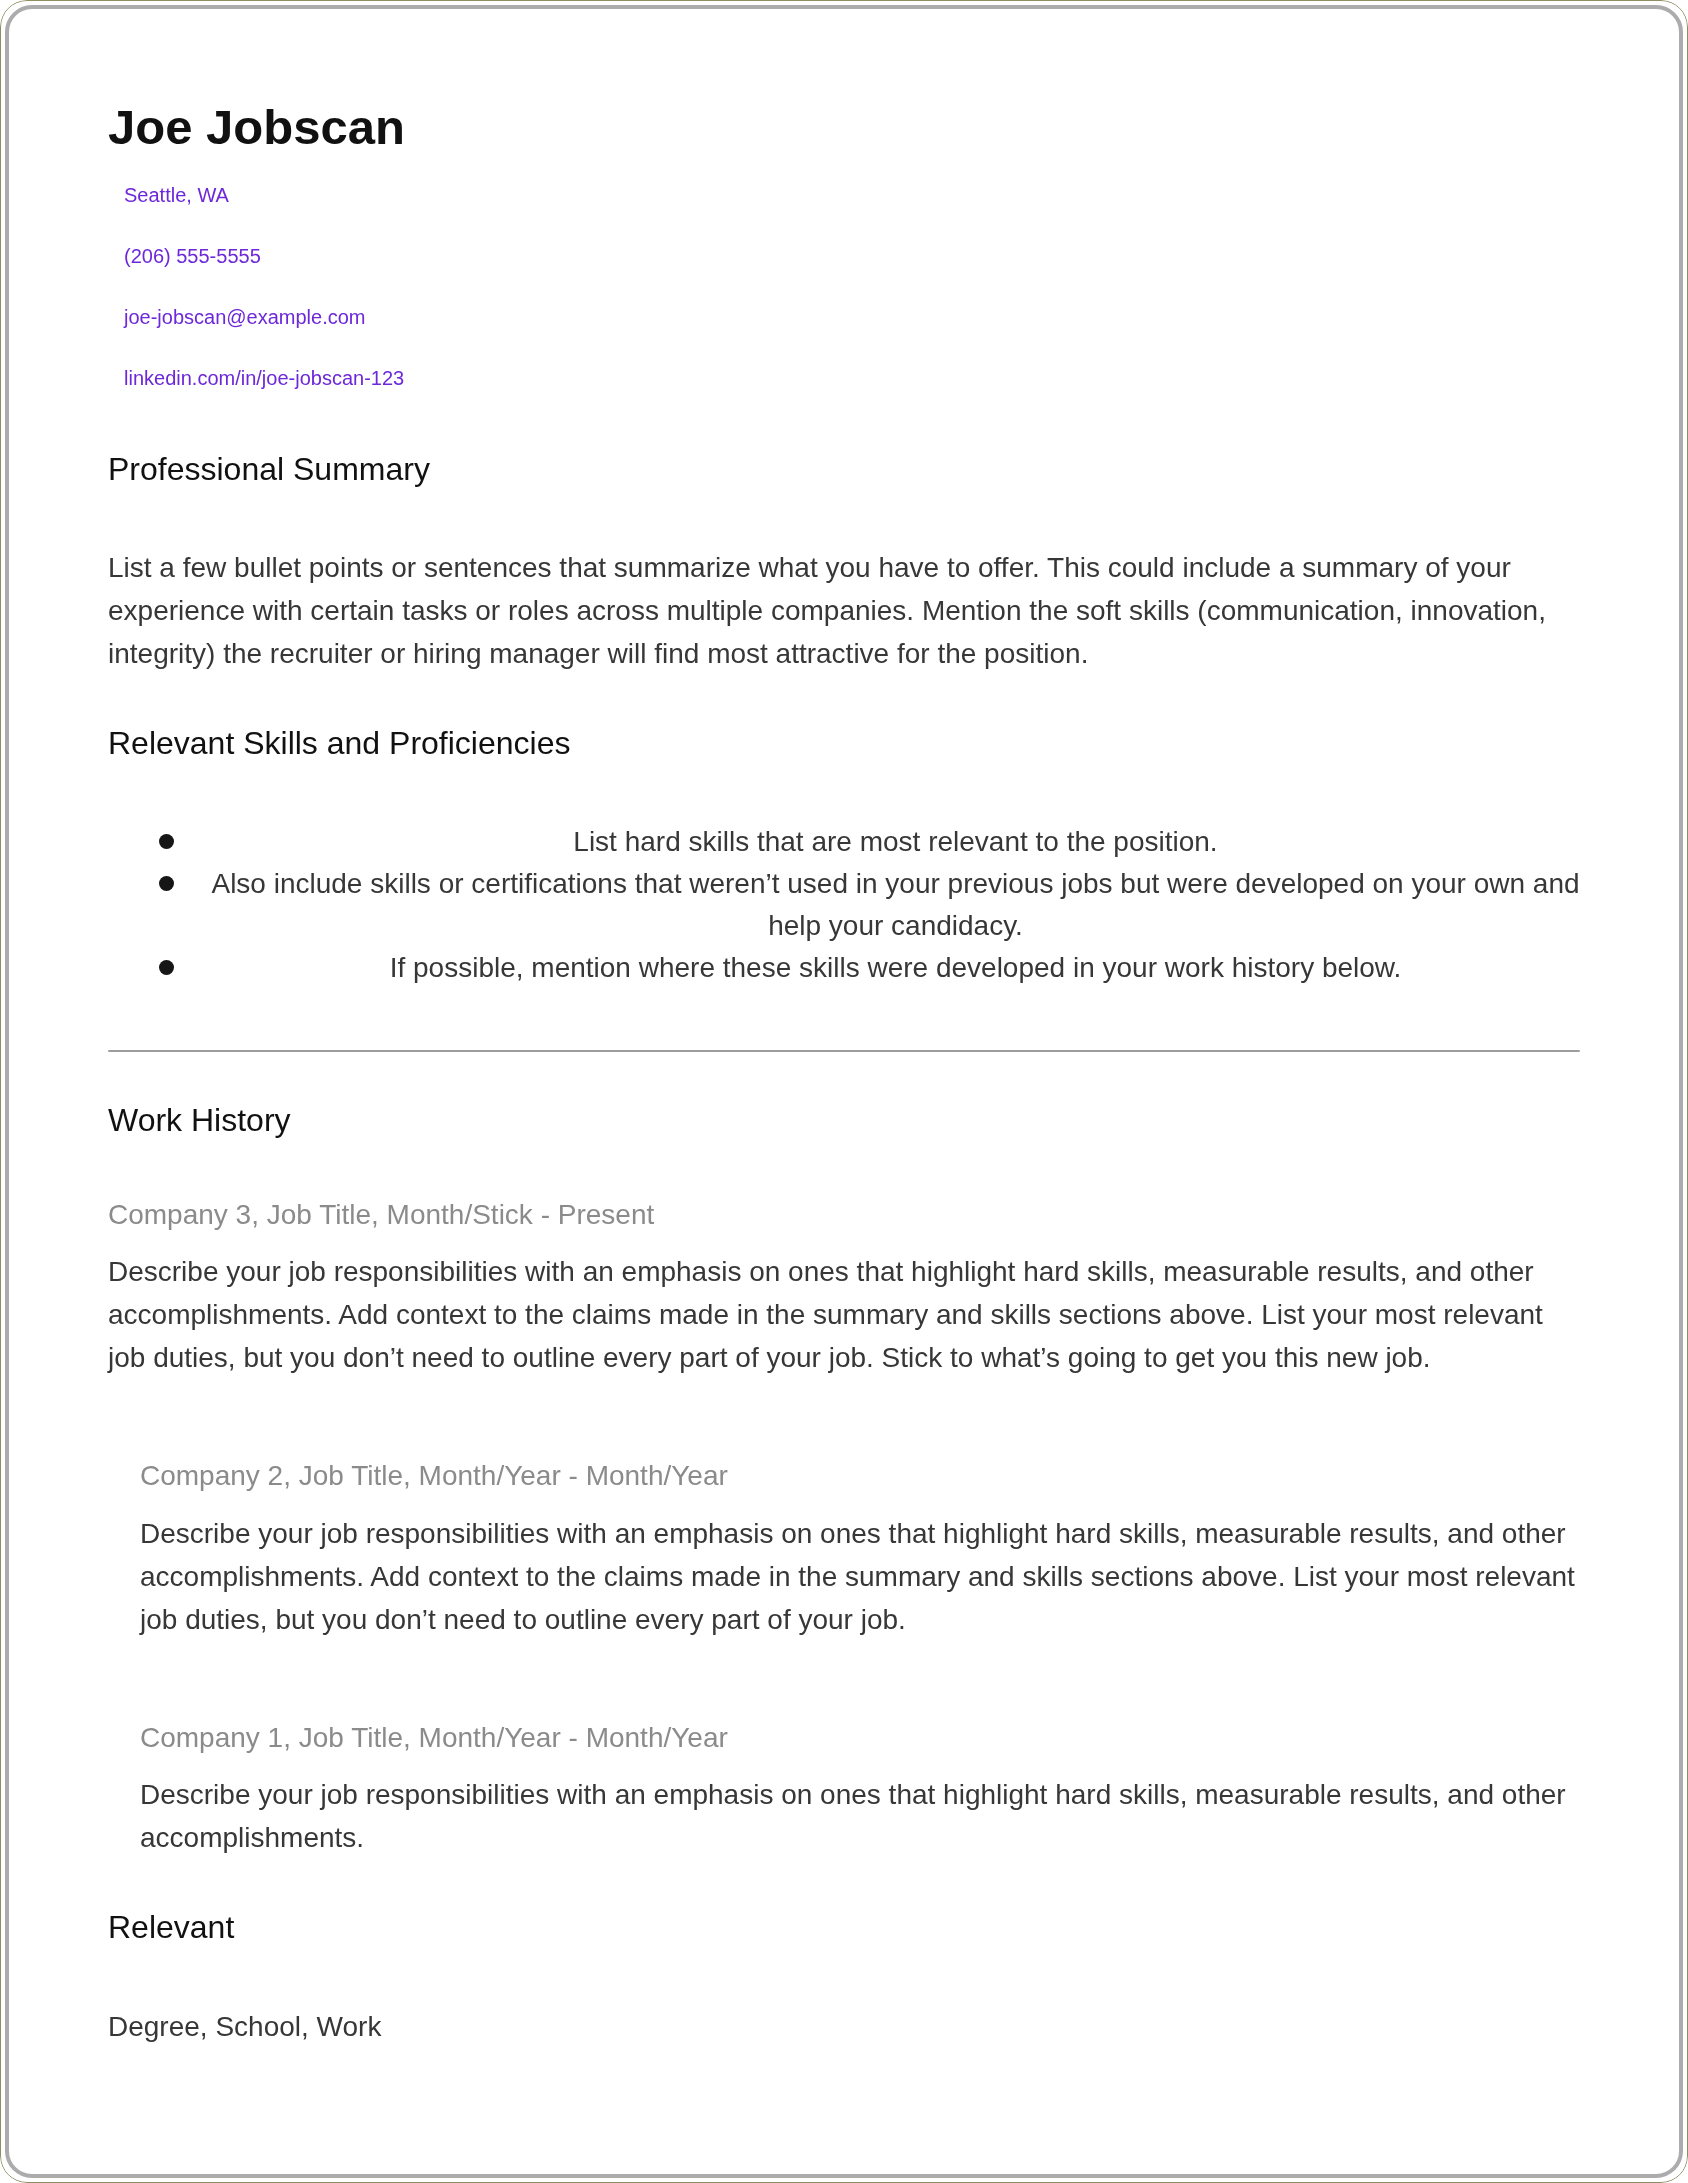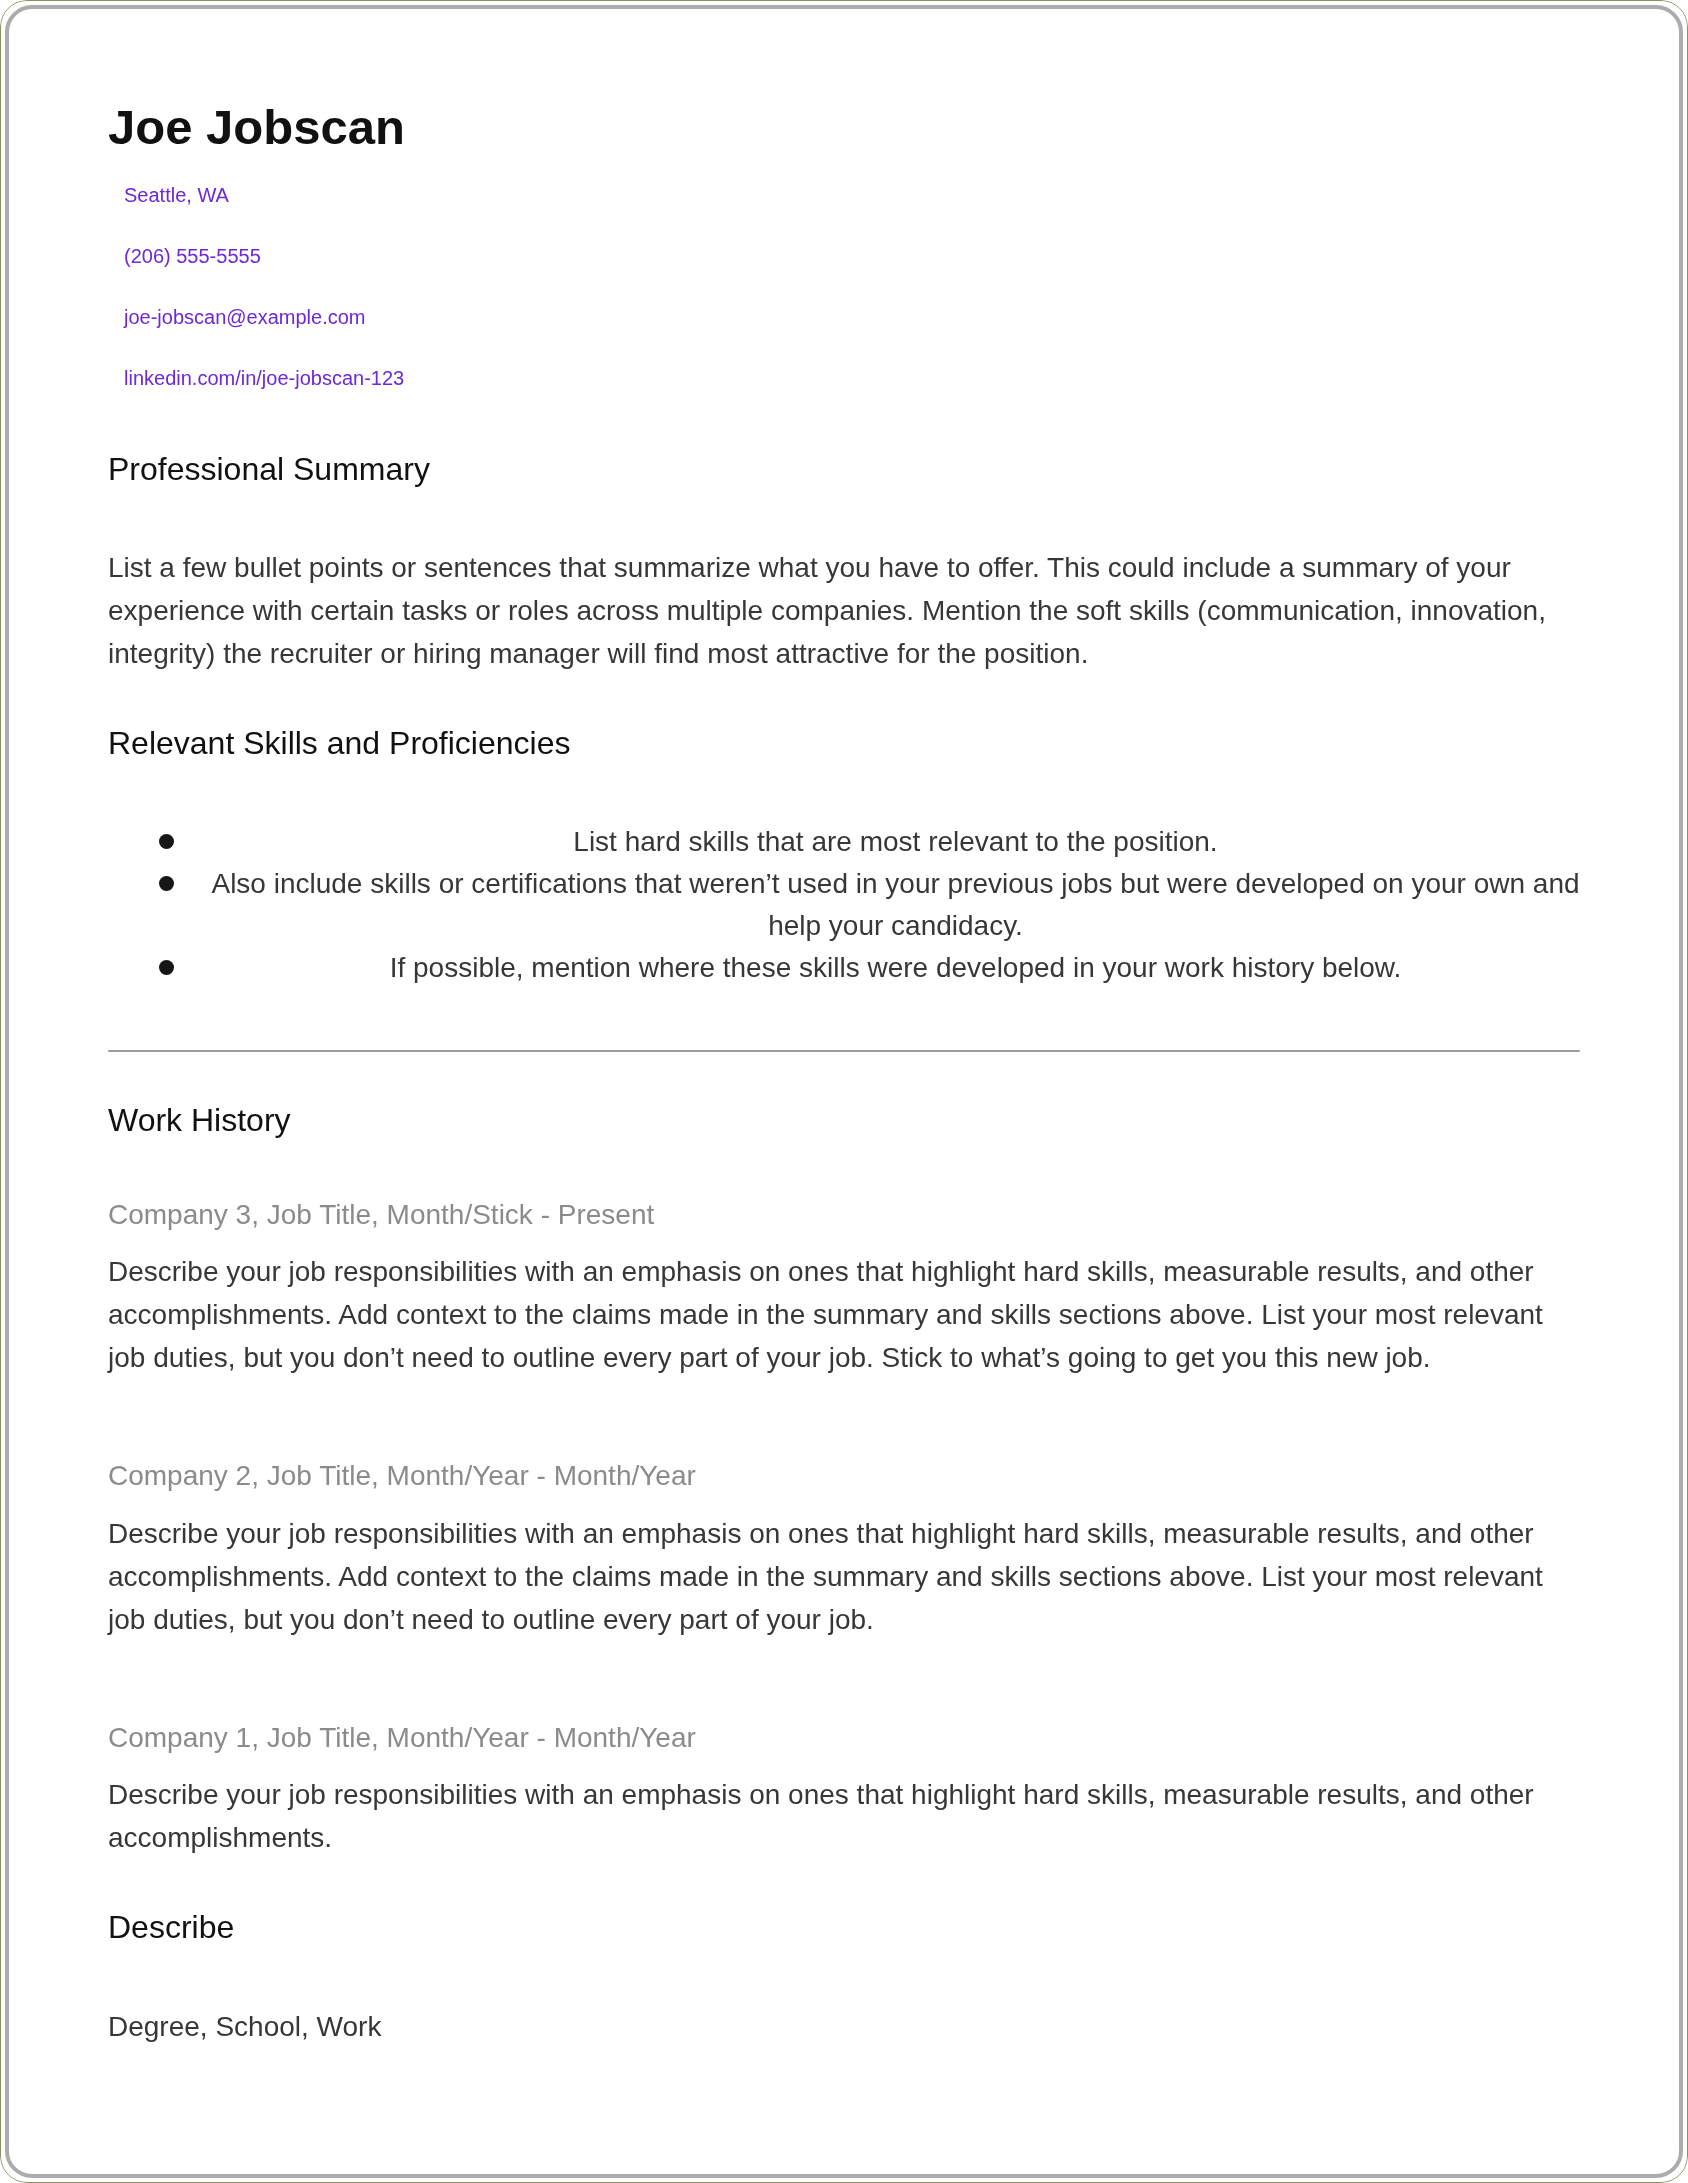--- a/index.html
+++ b/index.html
@@ -76,21 +76,21 @@
     border-radius: 50%;
     background: #161616;
   }
 
   hr.divider {
     border: none;
     border-top: 2.6px solid #9c9c9c;
     margin: 61px 0 0 0;
   }
 
-  .job + .job { margin-top: 79px; }
+  .job + .job { margin-top: 79px; margin-left: 32px; }
   .job h3 {
     font-size: 28px;
     line-height: 1.3;
     font-weight: 400;
     color: #8b8b8b;
     margin: 0 0 17px 0;
   }
 </style>
 </head>
 <body>
@@ -129,18 +129,18 @@
       <div class="job">
         <h3>Company 2, Job Title, Month/Year - Month/Year</h3>
         <p class="body-text">Describe your job responsibilities with an emphasis on ones that highlight hard skills, measurable results, and other accomplishments. Add context to the claims made in the summary and skills sections above. List your most relevant job duties, but you don’t need to outline every part of your job.</p>
       </div>
       <div class="job">
         <h3>Company 1, Job Title, Month/Year - Month/Year</h3>
         <p class="body-text">Describe your job responsibilities with an emphasis on ones that highlight hard skills, measurable results, and other accomplishments.</p>
       </div>
     </div>
 
-    <h2 class="section-title">Describe</h2>
+    <h2 class="section-title">Relevant</h2>
     <p class="body-text">Degree, School, Work</p>
 
   </div>
 </div>
 
 
 </body></html>

